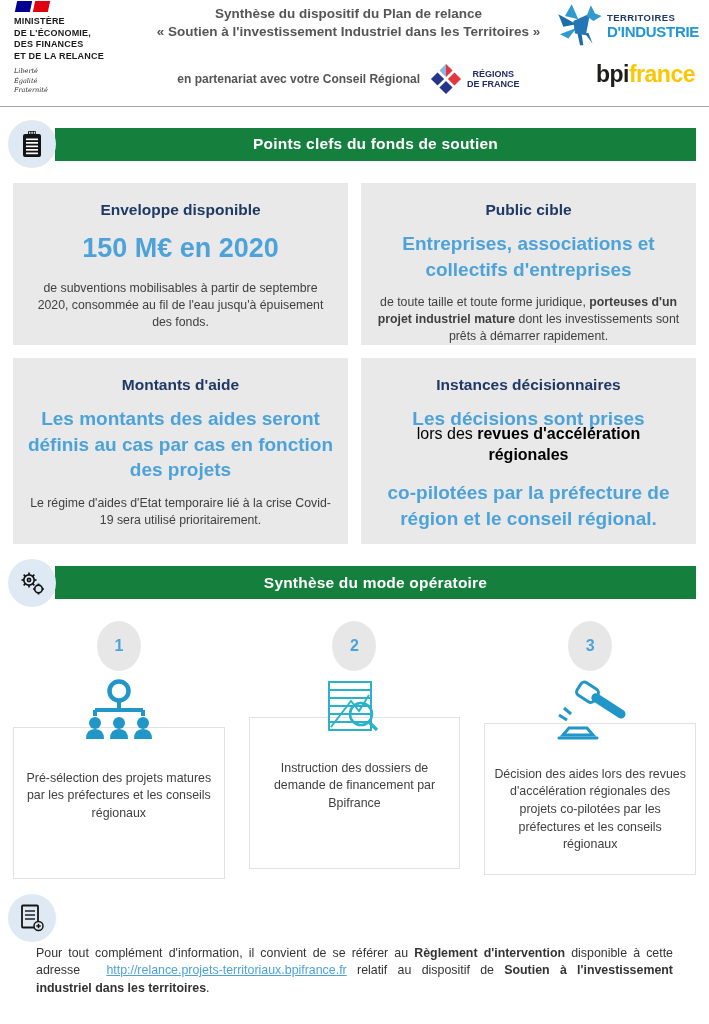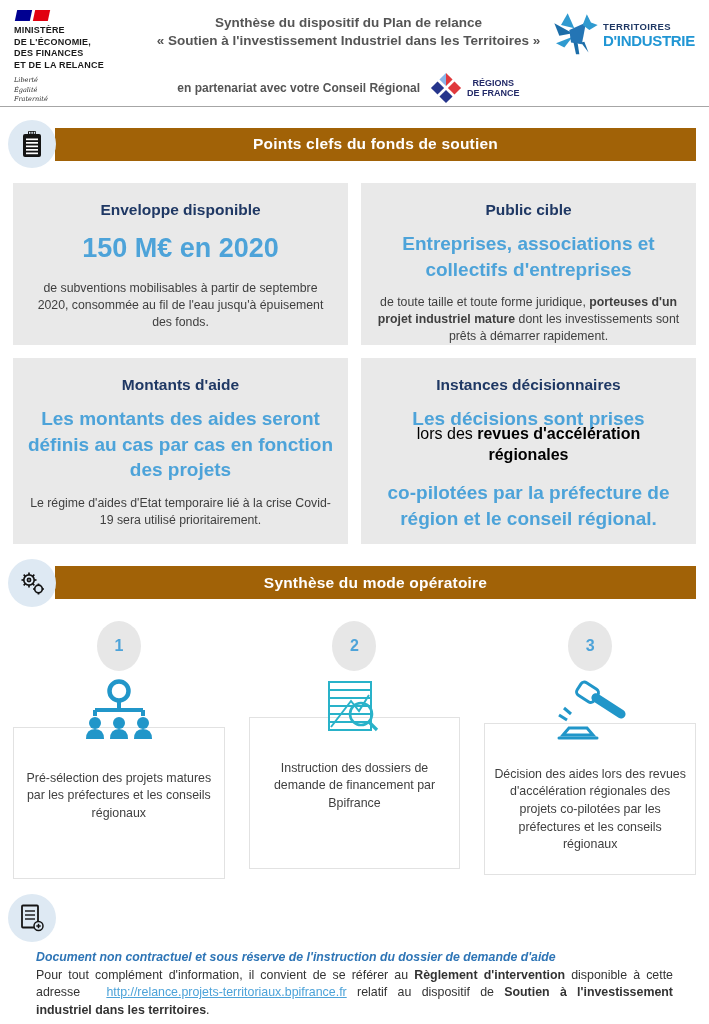--- a/index.html
+++ b/index.html
@@ -1,46 +1,46 @@
 <!DOCTYPE html>
 <html><head>
 <meta charset="utf-8">
 <style>
   * { margin:0; padding:0; box-sizing:border-box; }
   body { background:#fff; font-family:"Liberation Sans", sans-serif; color:#3f3f3f; }
   .page { position:relative; width:709px; height:1024px; background:#fff; overflow:hidden; }
 
   
-  .header { display:flex; padding:10px 8px 0 14px; height:106px; }
+  .header { display:flex; padding:1px 8px 0 14px; height:106px; }
   .ministry { width:132px; flex:0 0 auto; }
   .flag { display:flex; gap:3px; margin-bottom:4px; margin-left:2px; }
   .flag span { width:15px; height:11px; transform:skewX(-12deg); display:inline-block; }
   .flag-blue { background:#000091; }
   .flag-red  { background:#e1000f; }
   .ministry-lines { font-weight:bold; font-size:9px; line-height:1.3; color:#1a1a1a; letter-spacing:0.2px; }
   .motto { margin-top:4px; font-family:"DejaVu Serif", serif; font-style:italic; font-size:6.5px; color:#2b2b2b; line-height:1.5; }
   .title-block { flex:1; text-align:center; padding-top:4px; }
   .title-l1, .title-l2 { font-weight:bold; font-size:13.5px; color:#555; line-height:1.35; }
   .partnership-row { display:flex; align-items:center; justify-content:center; gap:10px; margin-top:22px; }
   .partnership-text { font-weight:bold; font-size:12px; color:#555; }
   .regions-logo { display:flex; align-items:center; gap:5px; }
   .regions-text { font-weight:bold; font-size:9px; color:#232a68; line-height:1.15; text-align:center; }
-  .right-logos { width:150px; flex:0 0 auto; display:flex; flex-direction:row; align-items:flex-start; padding-right:2px;gap:16px; }
+  .right-logos { width:150px; flex:0 0 auto; display:flex; flex-direction:column; align-items:flex-end; padding-right:2px; }
   .ti-logo { display:flex; align-items:center; gap:2px; }
   .ti-text { text-align:left; }
   .ti-l1 { font-weight:bold; font-size:9.5px; color:#1f3864; letter-spacing:0.4px; }
   .ti-l2 { font-weight:bold; font-size:15px; color:#2196d4; letter-spacing:-0.3px; }
   .bpi-logo { margin-top:10px; font-weight:bold; font-size:23px; letter-spacing:-0.5px; padding-right:4px; }
   .bpi-black { color:#1d1d1b; }
   .bpi-yellow { color:#fdc600; }
   .header-rule { border:none; border-top:1.5px solid #a6a6a6; margin:0; }
 
   
   .banner { position:relative; display:flex; align-items:center; margin:0 13px; padding-left:42px; min-height:48px; }
-  .banner-bar { flex:1; background:#a16207; min-height:33px; display:flex; align-items:center; justify-content:center; color:#fff; font-weight:bold; font-size:15.5px; letter-spacing:0.2px; }
+  .banner-bar { flex:1; background:#15803d; min-height:33px; display:flex; align-items:center; justify-content:center; color:#fff; font-weight:bold; font-size:15.5px; letter-spacing:0.2px; }
   .banner-bar.big { font-size:16.5px; }
   .banner-badge { position:absolute; left:-5px; top:50%; transform:translateY(-50%); width:48px; height:48px; border-radius:50%; background:#dee9f3; display:flex; align-items:center; justify-content:center; z-index:2; }
   .mt14 { margin-top:13px; } .mt16 { margin-top:15px; }
 
   
   .boxes-grid { display:grid; grid-template-columns:1fr 1fr; gap:13px; margin:15px 13px 0; }
   .kbox { background:#e9e9e9; padding:18px 14px 0; text-align:center; }
   .kbox.r1 { min-height:158px; }
   .kbox.r2 { min-height:180px; }
   .kbox-title { font-weight:bold; font-size:15.5px; color:#1f3864; margin-bottom:12px; }
@@ -262,16 +262,15 @@
           <line x1="5" y1="11" x2="15" y2="11"></line>
           <line x1="5" y1="15" x2="15" y2="15"></line>
         </g>
         <circle cx="18.5" cy="22" r="4.5" fill="#dee9f3" stroke="#141414" stroke-width="1.5"></circle>
         <line x1="18.5" y1="19.8" x2="18.5" y2="24.2" stroke="#141414" stroke-width="1.5"></line>
         <line x1="16.3" y1="22" x2="20.7" y2="22" stroke="#141414" stroke-width="1.5"></line>
       </svg>
     </div>
   </div>
 
-  <div class="disclaimer">Document non contractuel et sous réserve de l'instruction du dossier de demande d'aide</div>
   <p class="info-par"><span>Pour tout complément d'information, il convient de se référer au </span><span style="font-weight: bold;">Règlement d'intervention</span><span> disponible à cette adresse </span><span class="link">http://relance.projets-territoriaux.bpifrance.fr</span><span> relatif au dispositif de </span><span style="font-weight: bold;">Soutien à l'investissement industriel dans les territoires</span><span>.</span></p>
 
 </div>
 
 </body></html>

